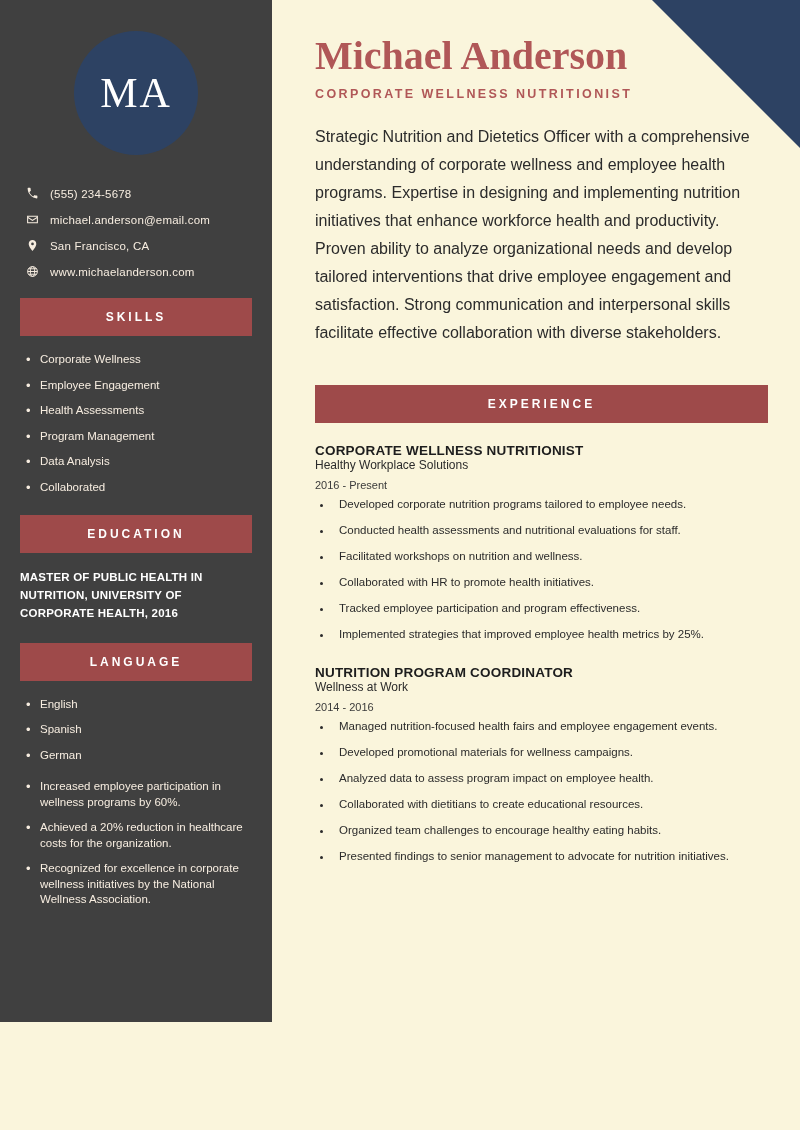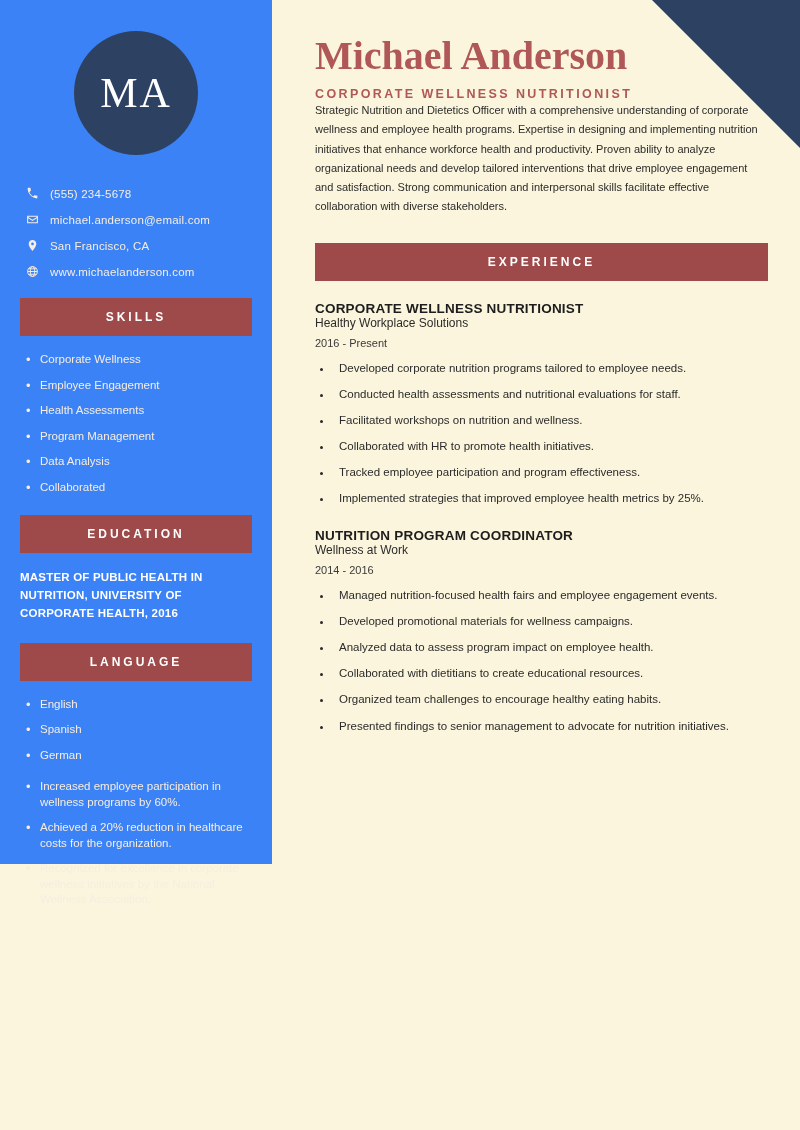--- a/index.html
+++ b/index.html
@@ -10,22 +10,22 @@
   }
   .page {
     position: relative;
     width: 800px; height: 1130px;
     background: #faf5dc;
     overflow: hidden;
   }
   
   .sidebar {
     position: absolute; left: 0; top: 0;
-    width: 272px; height: 864px;
-    background: #3b82f6;
+    width: 272px; height: 1022px;
+    background: #404040;
     padding: 0 20px;
   }
   .avatar-wrap {
     display: flex; justify-content: center;
     padding-top: 31px;
   }
   .avatar {
     width: 124px; height: 124px; border-radius: 50%;
     background: #2d4263;
     display: flex; align-items: center; justify-content: center;
@@ -93,45 +93,46 @@
     font-size: 40px; color: #b05757; font-weight: bold;
     letter-spacing: 0px;
     line-height: 1.1;
   }
   .role {
     margin-top: 9px;
     font-size: 12.5px; color: #b05757; font-weight: bold;
     letter-spacing: 2.4px;
   }
   .summary {
-    font-size: 11px; color: #2b2b2b; line-height: 1.75;
+    margin-top: 22px;
+    font-size: 16px; color: #2b2b2b; line-height: 1.75;
     max-width: 455px;
   }
   .main-head {
-    margin-top: 26px;
+    margin-top: 38px;
     background: #9e4a4a; height: 38px;
     display: flex; align-items: center; justify-content: center;
     color: #ffffff; font-size: 12px; font-weight: bold;
     letter-spacing: 3px;
     width: 453px;
   }
   .job { margin-top: 20px; }
   .job + .job { margin-top: 22px; }
   .job-title {
     font-size: 13.5px; font-weight: bold; color: #1d1d1d;
     letter-spacing: 0.2px;
   }
   .job-company {
     font-size: 12px; color: #2b2b2b;
   }
   .job-dates {
     margin-top: 7px;
     font-size: 11px; color: #3a3a3a;
   }
-  .job-points { margin-top: 11px; padding-left: 18px; }
+  .job-points { margin-top: 5px; padding-left: 18px; }
   .job-points li {
     font-size: 11.5px; color: #2b2b2b;
     margin-bottom: 10px;
     line-height: 1.4;
     padding-left: 6px;
   }
 </style>
 </head>
 <body>
 

